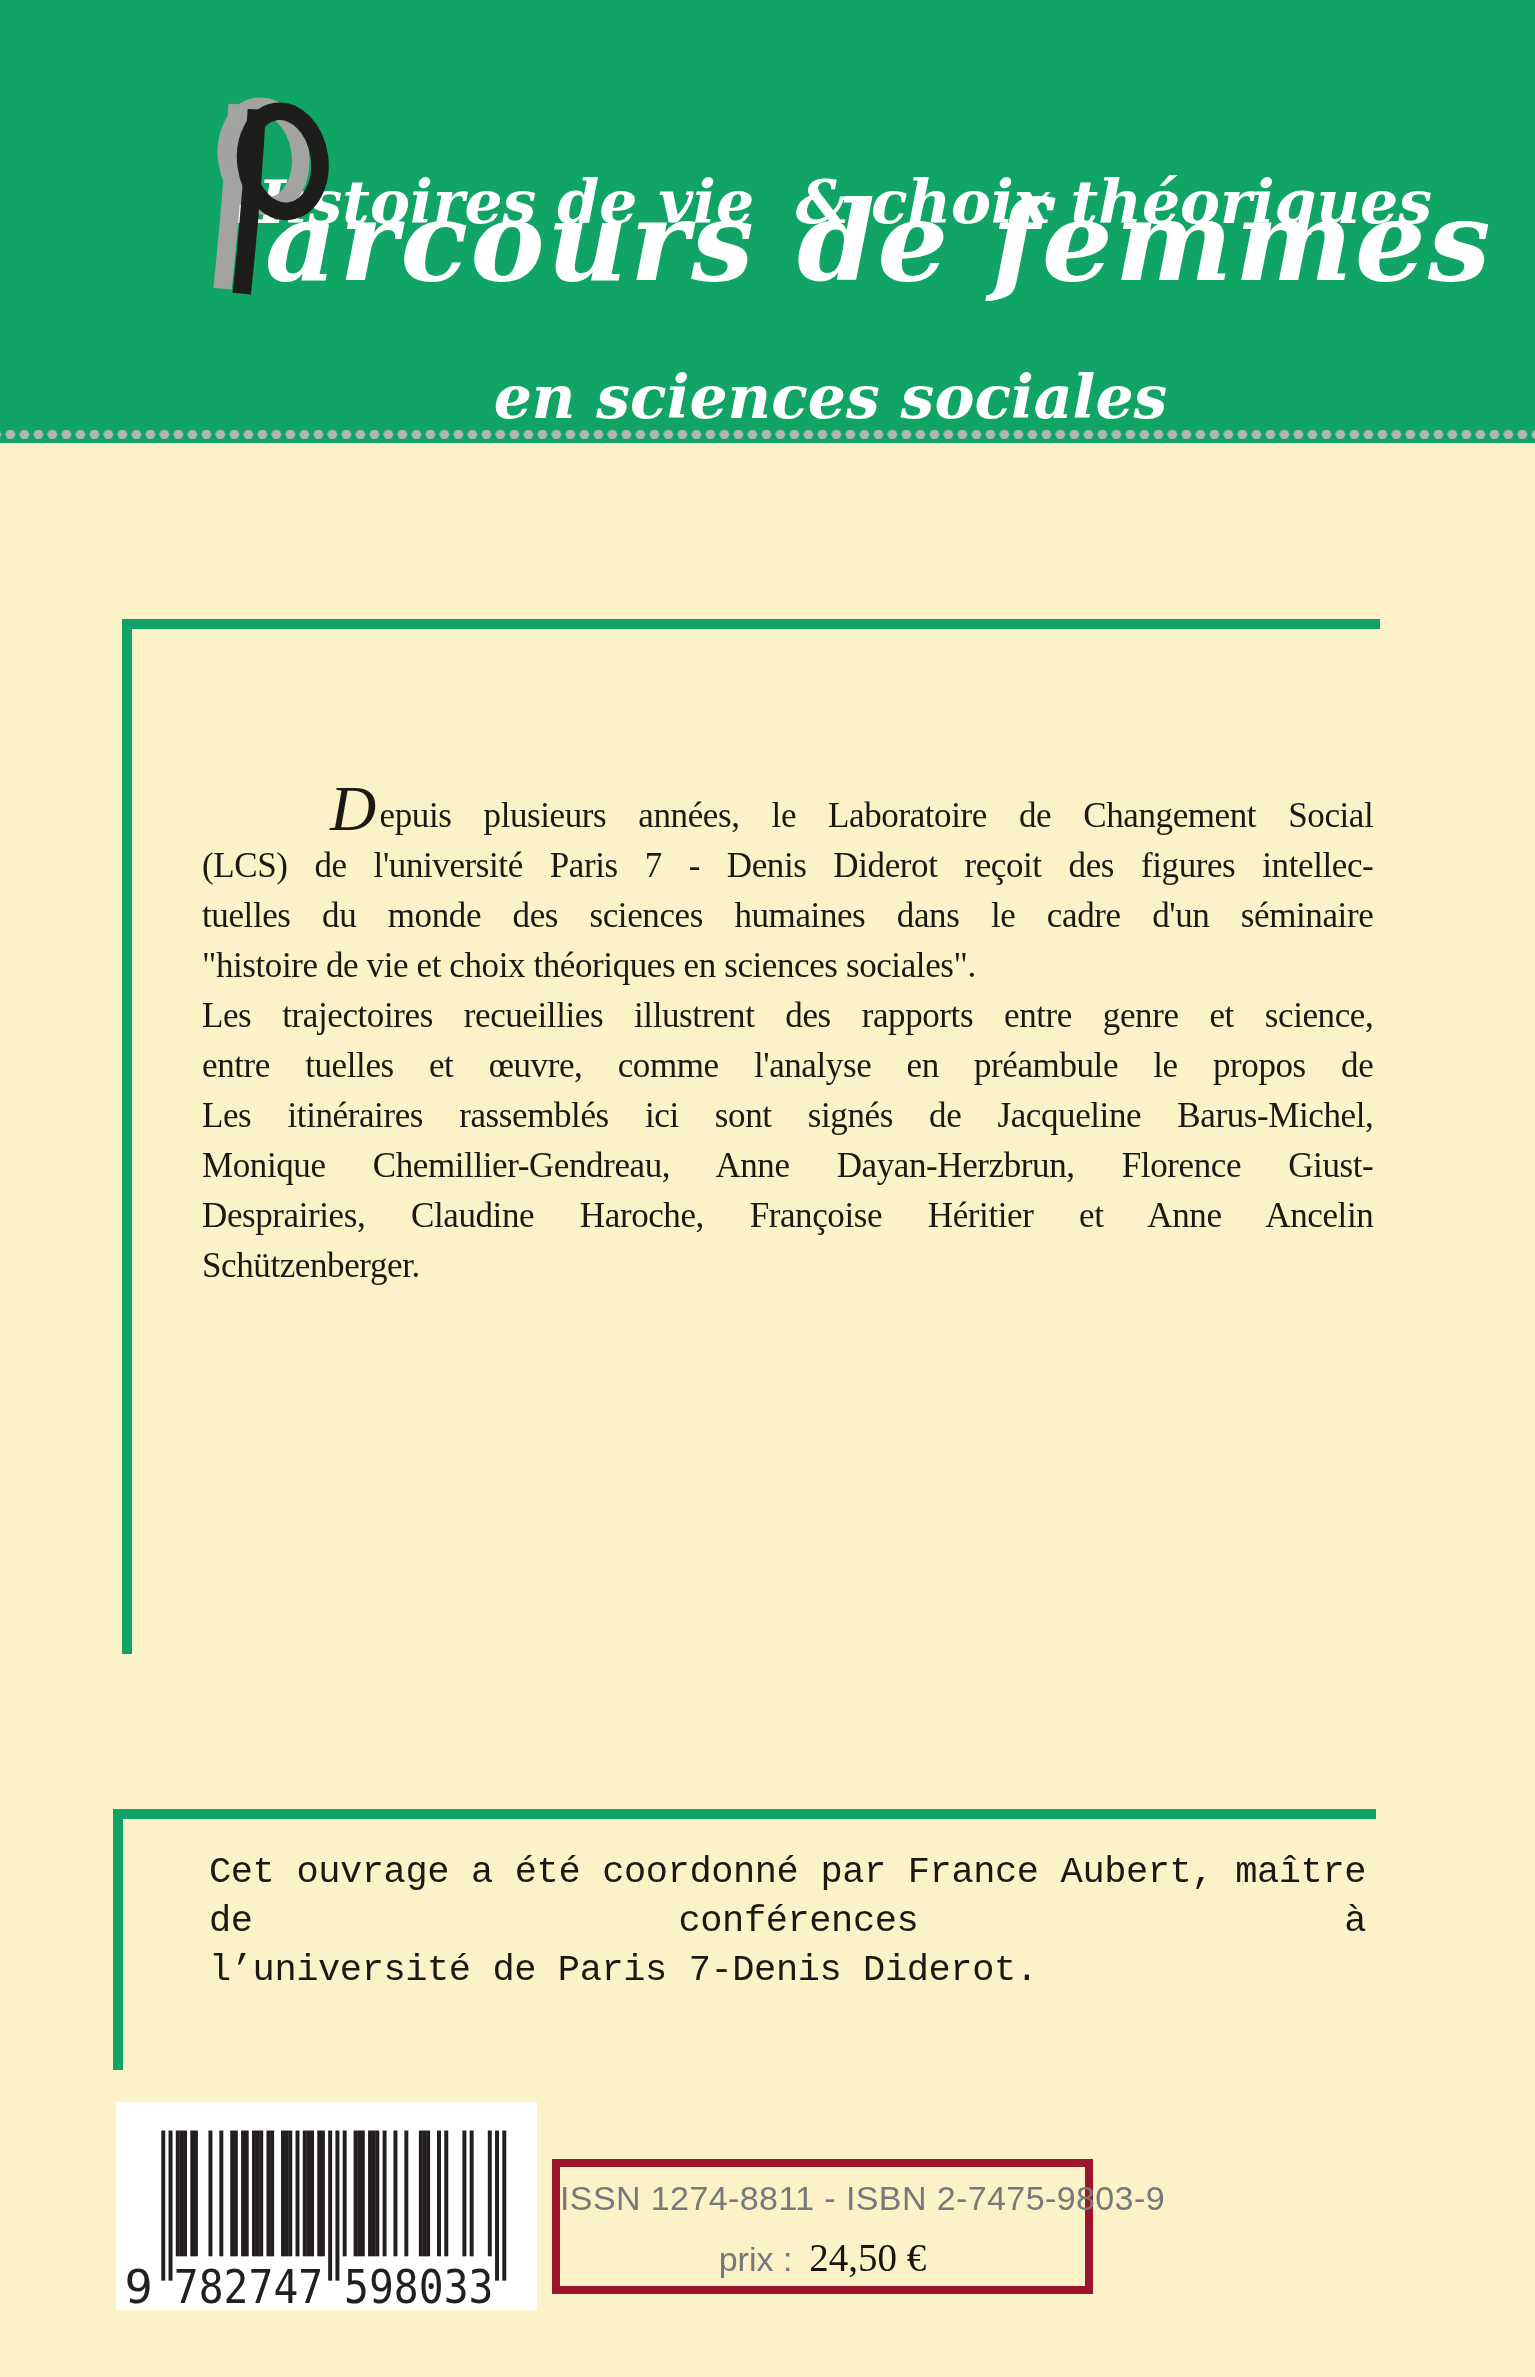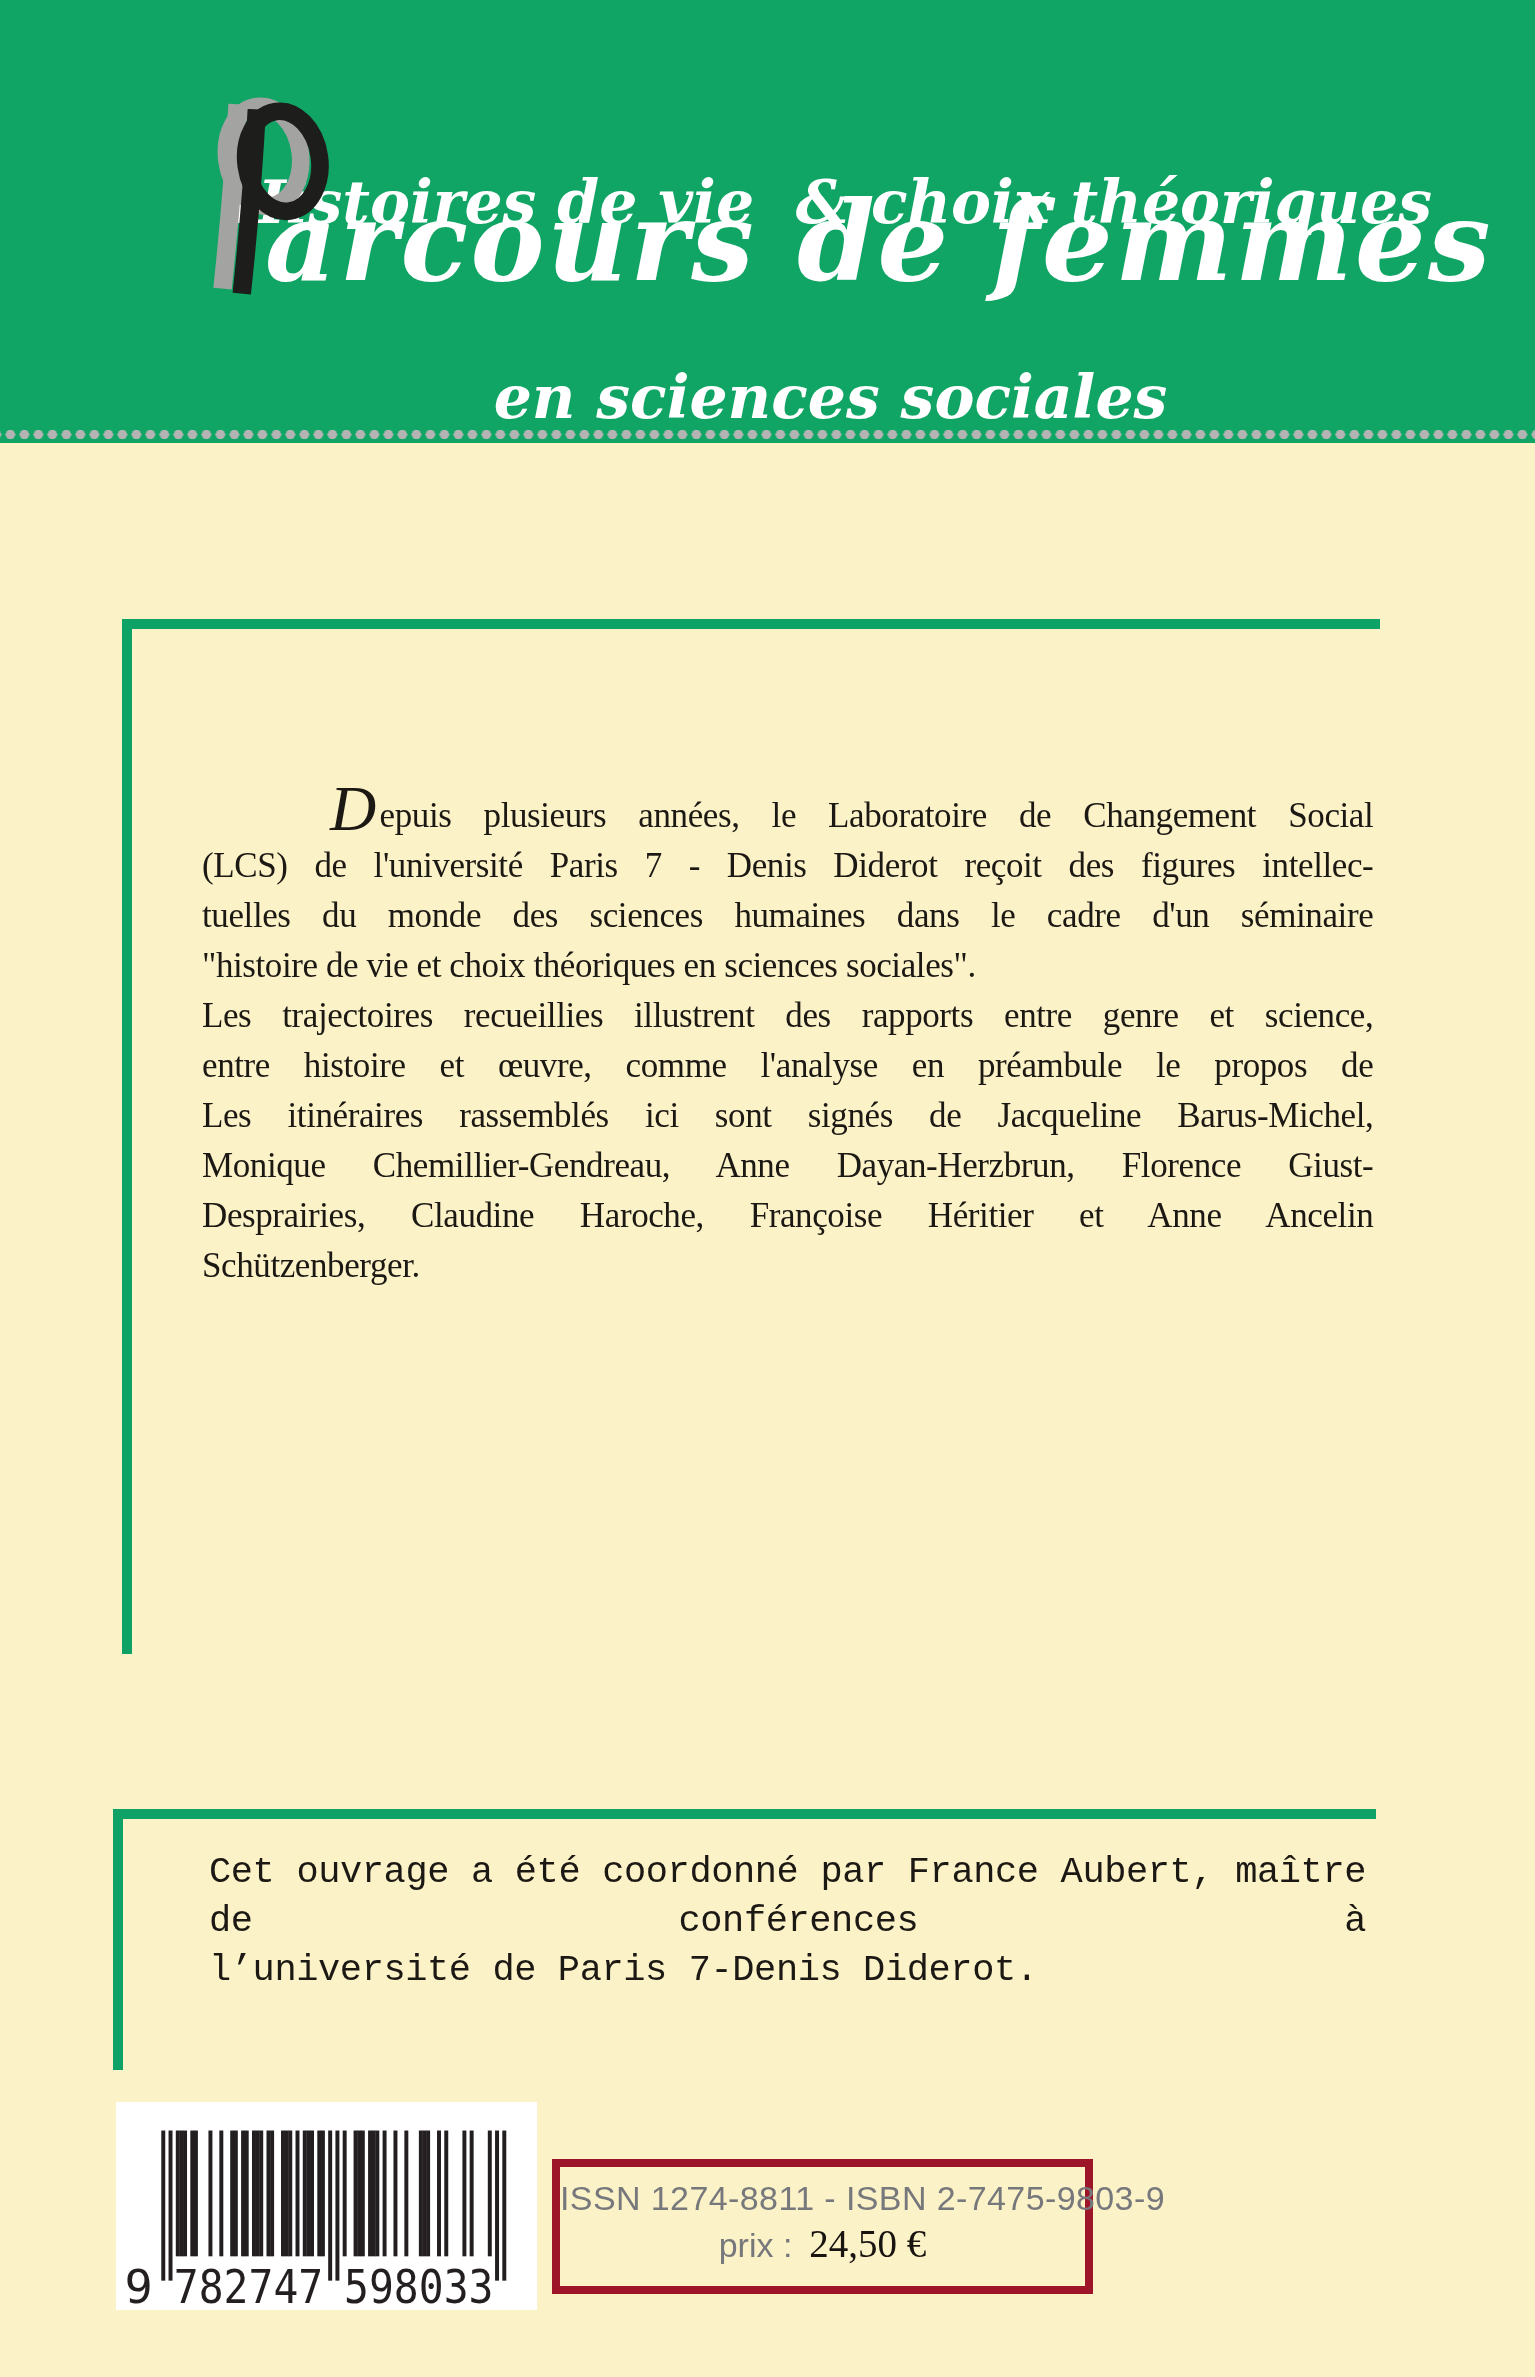--- a/index.html
+++ b/index.html
@@ -38,21 +38,21 @@
 
   
   .barcode-panel{position:absolute;left:116px;top:2102px;width:421px;height:208px;background:#FFFFFF;}
   .barcode-panel svg{position:absolute;left:0;top:0;}
 
   
   .price-box{position:absolute;left:552px;top:2159px;width:541px;height:135px;
       border:8.4px solid #9D1528;box-sizing:border-box;text-align:center;}
   .issn-line{margin-top:13.4px;font-family:"Liberation Sans",sans-serif;font-size:34px;
       line-height:37px;color:#77787C;letter-spacing:0.4px;white-space:pre;}
-  .price-line{margin-top:8px;font-size:34px;line-height:37px;white-space:pre;}
+  .price-line{margin-top:15px;font-size:34px;line-height:51px;white-space:pre;}
   .price-label{font-family:"Liberation Sans",sans-serif;color:#77787C;}
   .price-value{font-family:"Liberation Serif",serif;color:#1A1410;font-size:39px;}
 </style>
 </head>
 <body>
 
 <div id="page">
 
   <div class="header">
     <div class="subtitles">
@@ -76,21 +76,21 @@
     <div class="header-dots"></div>
   </div>
 
   <div class="lbox" id="intro-box">
     <div id="intro-lines">
         <div class="bodyline first-line"><span class="dropcap">D</span>epuis plusieurs années, le Laboratoire de Changement Social</div>
         <div class="bodyline">(LCS) de l'université Paris 7 - Denis Diderot reçoit des figures intellec-</div>
         <div class="bodyline">tuelles du monde des sciences humaines dans le cadre d'un séminaire</div>
         <div class="bodyline is-last">"histoire de vie et choix théoriques en sciences sociales".</div>
         <div class="bodyline">Les trajectoires recueillies illustrent des rapports entre genre et science,</div>
-        <div class="bodyline">entre histoire et œuvre, comme l'analyse en préambule le propos de</div>
+        <div class="bodyline">entre tuelles et œuvre, comme l'analyse en préambule le propos de</div>
         <div class="bodyline">Les itinéraires rassemblés ici sont signés de Jacqueline Barus-Michel,</div>
         <div class="bodyline">Monique Chemillier-Gendreau, Anne Dayan-Herzbrun, Florence Giust-</div>
         <div class="bodyline">Desprairies, Claudine Haroche, Françoise Héritier et Anne Ancelin</div>
         <div class="bodyline is-last">Schützenberger.</div>
       </div>
   </div>
 
   <div class="lbox" id="coord-box">
     <div id="coord-lines">
         <div class="bodyline">Cet ouvrage a été coordonné par France Aubert, maître de conférences à</div>

